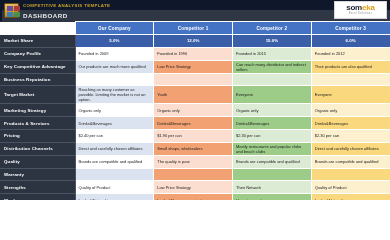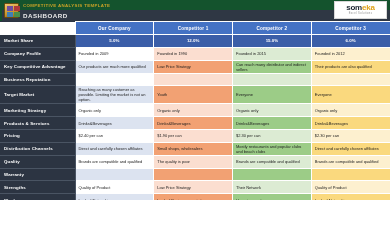--- a/index.html
+++ b/index.html
@@ -11,21 +11,21 @@
   }
   .app {
     width: 390px; height: 200px;
     position: relative;
     background: #2c3442;
   }
 
   
   .titlebar {
     height: 21px;
-    background: #14532d;
+    background: #0f172a;
     display: flex;
     align-items: stretch;
     position: relative;
   }
   .title-left {
     display: flex; flex-direction: column;
     justify-content: center;
     padding-left: 2px;
     flex: 1;
     min-width: 0;

